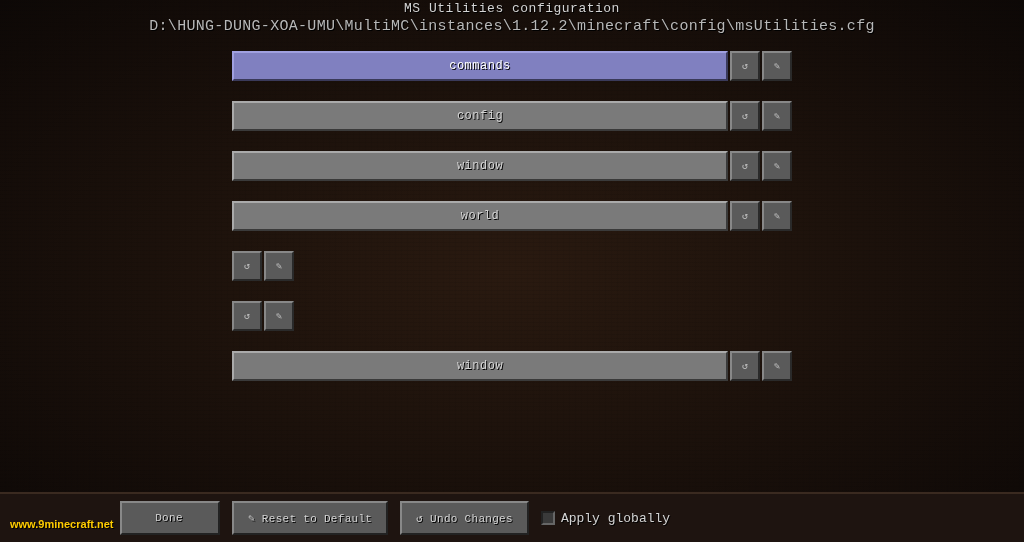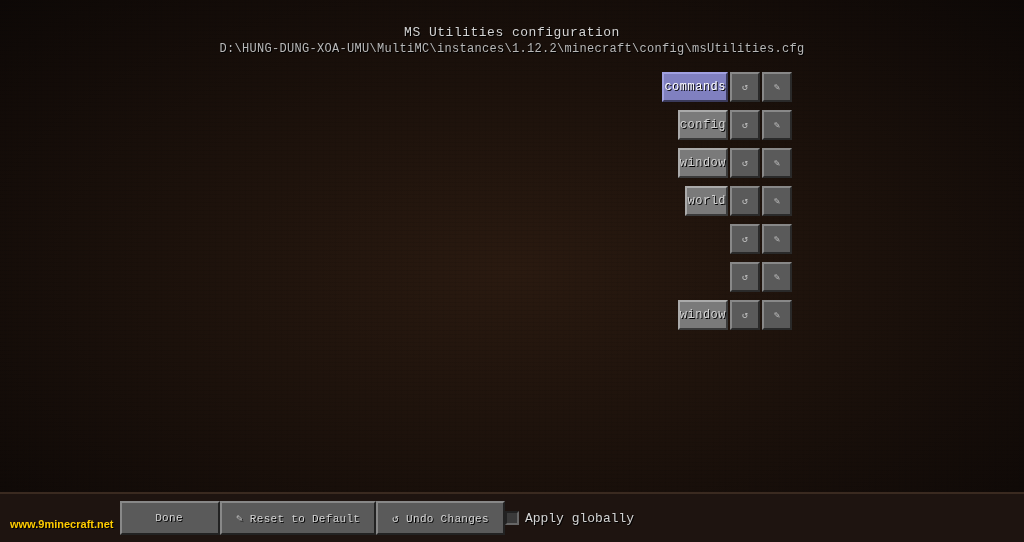--- a/index.html
+++ b/index.html
@@ -41,50 +41,49 @@
     }
 
     .main-container {
       position: relative;
       z-index: 1;
       display: flex;
       flex-direction: column;
       align-items: center;
       width: 100%;
       height: 100%;
-      padding-top: 24px;
+      padding-top: 0;
     }
 
     .title-area {
       text-align: center;
       margin-bottom: 16px;
     }
 
     .title-main {
       font-size: 13px;
       color: #d4d4d4;
       letter-spacing: 0.5px;
       text-shadow: 1px 1px 0 #000;
       line-height: 1.4;
     }
 
     .title-path {
-      font-size: 12px;
+      font-size: 15px;
       color: #b8b8b8;
       letter-spacing: 0.3px;
       text-shadow: 1px 1px 0 #000;
       font-family: Liberation Mono, monospace;
     }
 
     .menu-list {
       width: 560px;
       display: flex;
       flex-direction: column;
-      gap: 8px;
-      align-items: flex-end;
+      gap: 20px;
     }
 
     .menu-row {
       display: flex;
       align-items: center;
       height: 30px;
       gap: 2px;
     }
 
     .menu-item {
@@ -138,21 +137,21 @@
       position: absolute;
       bottom: 0;
       left: 0;
       right: 0;
       height: 50px;
       background: #1e1410;
       border-top: 2px solid #3a2a20;
       display: flex;
       align-items: center;
       padding: 0 10px;
-      gap: 0;
+      gap: 12px;
     }
 
     .watermark {
       position: absolute;
       bottom: 12px;
       left: 10px;
       font-family: 'Arial', sans-serif;
       font-size: 11px;
       font-weight: bold;
       color: #cc2222;

